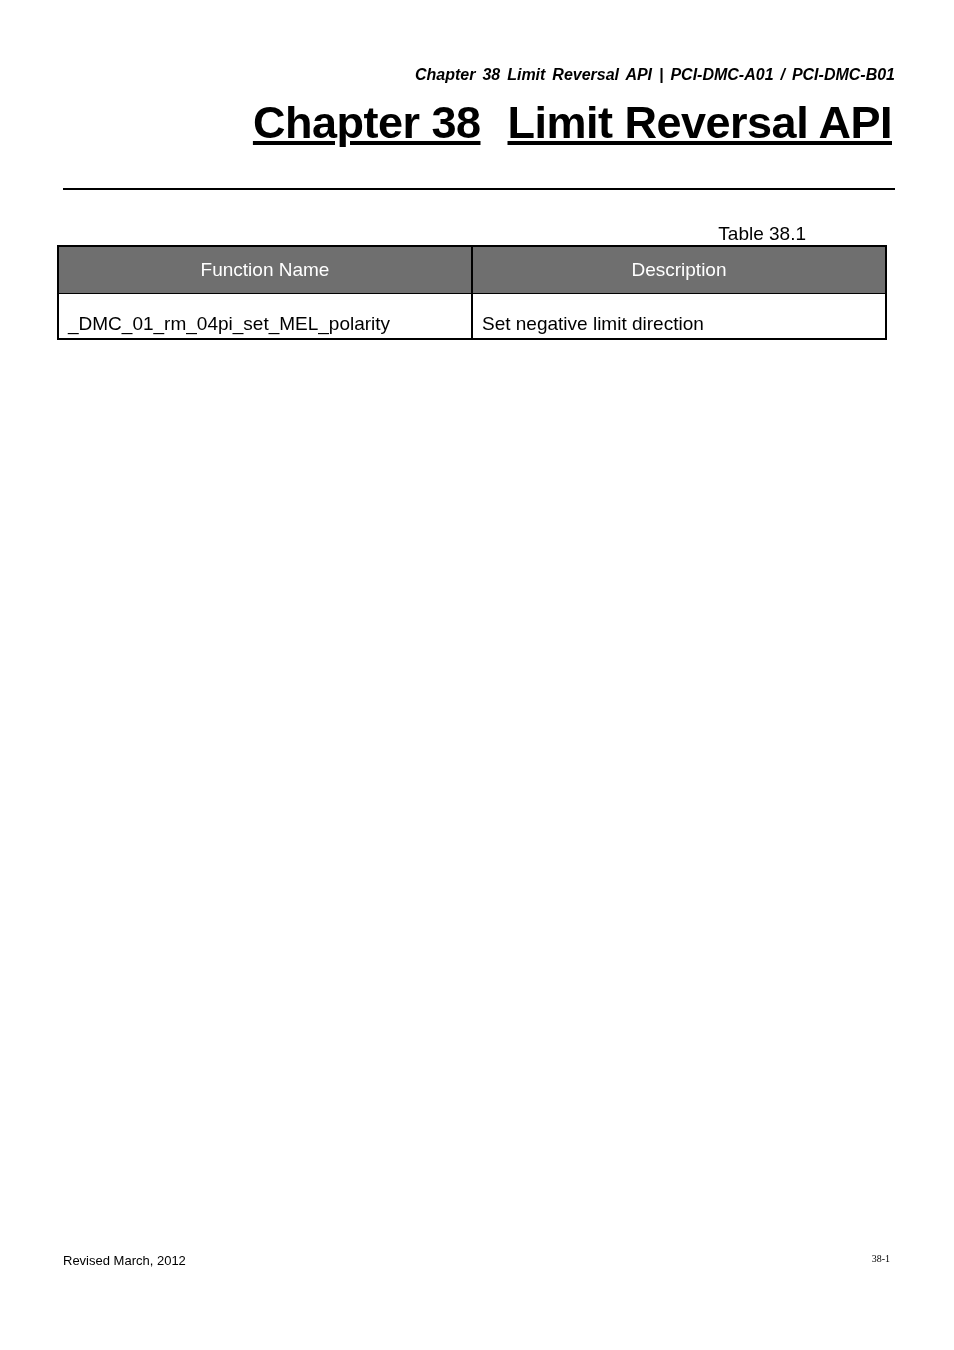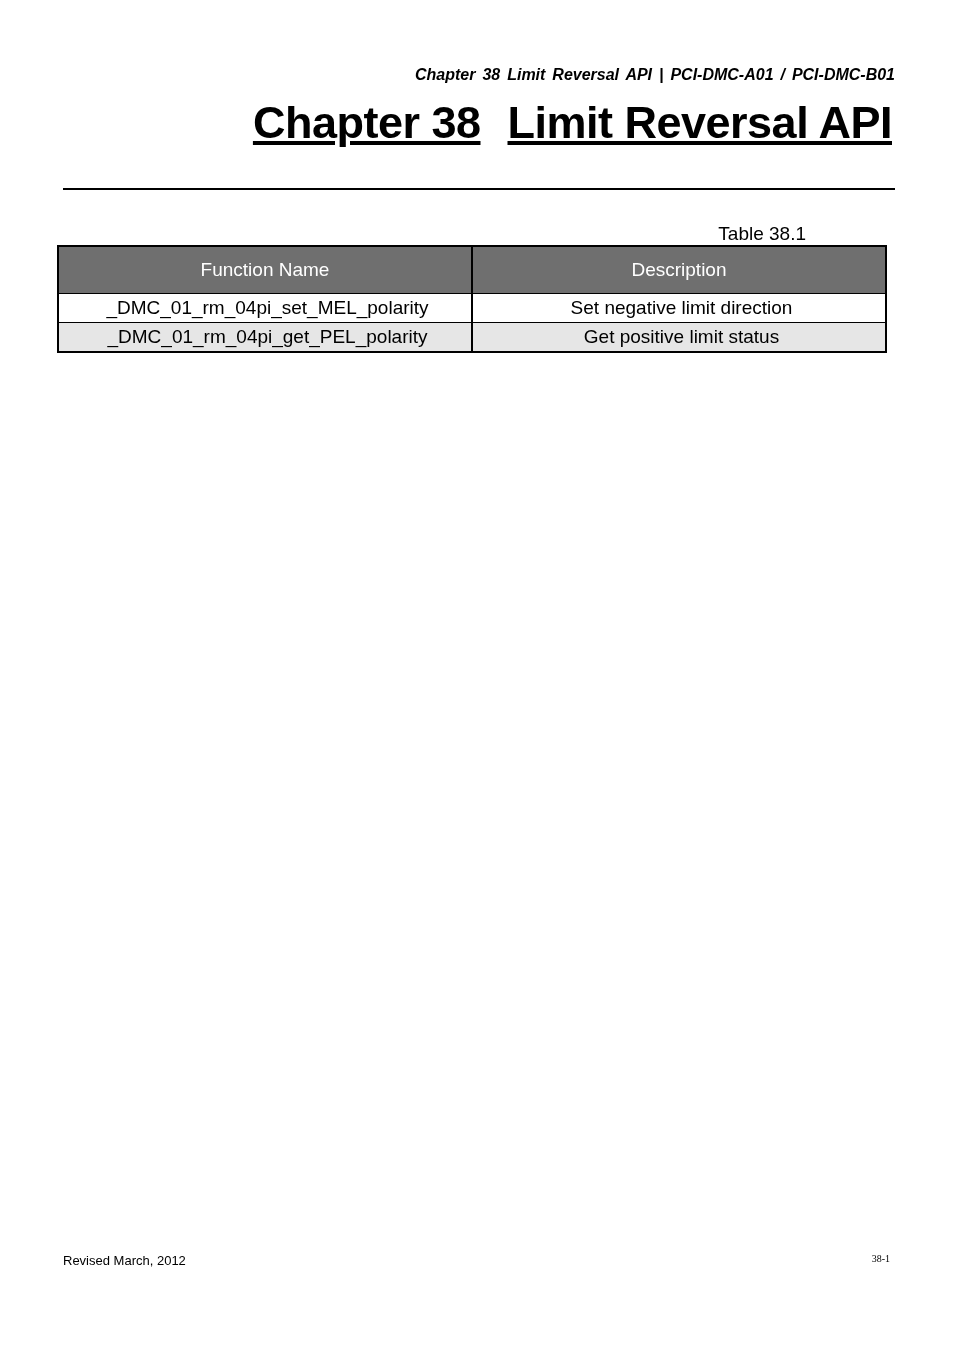--- a/index.html
+++ b/index.html
@@ -80,22 +80,22 @@
     color: var(--header-text, #fff);
     font-weight: normal;
     text-align: center;
     vertical-align: middle;
     border: 1px solid var(--border, #000);
     padding: 8px;
   }
   table.func-table td {
     height: 28px;
     border: 1px solid var(--border, #000);
-    padding: 0 4px 0 9px;
-    text-align: center;
+    padding: 16px 4px 0 9px;
+    text-align: left;
     vertical-align: middle;
     background: #ffffff;
     white-space: nowrap;
     overflow: hidden;
   }
   table.func-table td:first-child,
   table.func-table th:first-child {
     border-right: 2px solid var(--border, #000);
   }
   table.func-table tbody tr:nth-child(even) td {
@@ -133,24 +133,20 @@
       <tr>
         <th>Function Name</th>
         <th>Description</th>
       </tr>
     </thead>
     <tbody>
       <tr>
         <td>_DMC_01_rm_04pi_set_MEL_polarity</td>
         <td>Set negative limit direction</td>
       </tr>
-      <tr>
-        <td>_DMC_01_rm_04pi_get_PEL_polarity</td>
-        <td>Get positive limit status</td>
-      </tr>
     </tbody>
   </table>
 
   <div class="footer-left">Revised March, 2012</div>
 
   <div class="footer-right">38-1</div>
 
 </div>
 
 </body></html>

